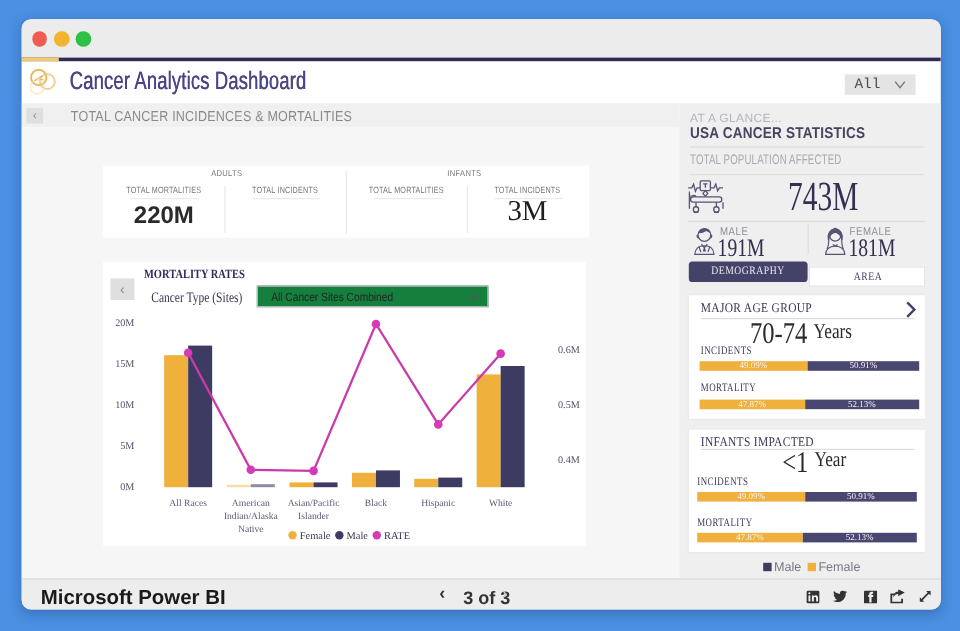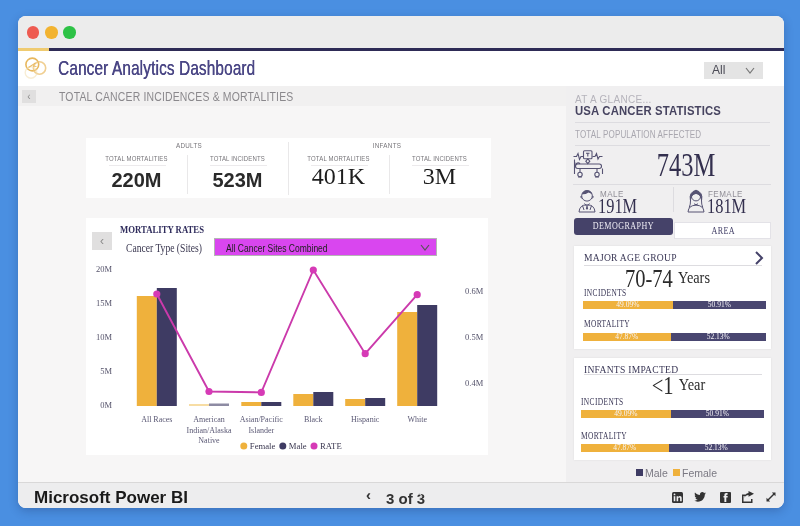--- a/index.html
+++ b/index.html
@@ -7,37 +7,37 @@
   body { background:#4a8fe1; font-family:"Liberation Sans", sans-serif; position:relative; }
   .abs { position:absolute; }
   #win { position:absolute; left:18px; top:16px; width:766px; height:492px;
          background:#fff; border-radius:8px; overflow:hidden; box-shadow:0 3px 10px rgba(20,40,90,0.28); }
   #titlebar { position:absolute; left:0; top:0; width:766px; height:32px; background:#ececec; }
   .dot { position:absolute; top:10px; width:12.5px; height:12.5px; border-radius:50%; }
   #accent { position:absolute; left:0; top:32px; width:766px; height:3px; background:#2e2b56; }
   #accent .y { position:absolute; left:0; top:0; width:31px; height:3px; background:#efcb71; }
   #title { position:absolute; left:40px; top:40px; font-size:21px; color:#4a4685; font-weight:400; letter-spacing:0.2px; text-shadow:0.4px 0 0 #4a4685; transform:scaleX(0.73); transform-origin:0 0; white-space:nowrap;}
   #alldrop { position:absolute; left:686px; top:46px; width:59px; height:17px; background:#e4e4e4; color:#4a4a55;
-             font-family:Liberation Sans, sans-serif; font-size:12px; }
+             font-family:Liberation Mono, monospace; font-size:12px; }
   #strip { position:absolute; left:0; top:70px; width:548px; height:20px; background:#f1f0f0; }
   .backbtn { position:absolute; background:#e0dfdf; color:#8b8b8b; text-align:center; }
   #striptext { position:absolute; left:41px; top:74px; font-size:12px; color:#8a888c; letter-spacing:0.2px; transform:scaleX(0.87); transform-origin:0 0; white-space:nowrap;}
   #content { position:absolute; left:0; top:90px; width:548px; height:376px; background:#f7f6f6; }
   #sb { position:absolute; left:548px; top:70px; width:218px; height:396px; background:#f0eff0; }
   #kpicard { position:absolute; left:68px; top:122px; width:405px; height:60px; background:#fff; }
   .kgroup { position:absolute; top:3.5px; font-size:7px; color:#77757a; letter-spacing:0.3px; width:100px; text-align:center; transform:scaleX(0.9); }
   .klabel { position:absolute; top:16px; font-size:7.5px; color:#77757a; letter-spacing:0.2px; width:101px; text-align:center; transform:scaleX(0.8); }
   .kval  { position:absolute; top:31px; font-size:20px; color:#2a2a2a; width:101px; text-align:center; font-weight:600; letter-spacing:0px;}
   .kvalserif { position:absolute; top:25px; font-family:"Liberation Serif", serif; font-weight:400; font-size:24px; color:#1d1d1d; width:101px; text-align:center; }
   .kdiv { position:absolute; width:1px; background:#e9e8e9; }
   #chartcard { position:absolute; left:68px; top:202px; width:402px; height:237px; background:#fff; }
   #mrtitle { position:absolute; left:34px; top:6px; font-family:"Liberation Serif", serif; font-weight:700;
              font-size:10.5px; color:#2f2c5c; transform:scaleX(0.83); transform-origin:0 0; white-space:nowrap;}
   #ctlabel { position:absolute; left:40px; top:23px; font-family:"Liberation Serif", serif; font-size:12px; color:#3a3750; transform:scaleX(0.80); transform-origin:0 0; white-space:nowrap;}
-  #ctdrop  { position:absolute; left:128px; top:20px; width:223px; height:18px; background:#d946ef; border:1px solid #b5b5b5;text-align:center; }
+  #ctdrop  { position:absolute; left:128px; top:20px; width:193px; height:18px; background:#15803d; border:1px solid #b5b5b5;text-align:center; }
   #ctdrop span { position:absolute; left:11px; top:3.5px; font-size:10px; color:#222; transform:scaleX(0.85); transform-origin:0 0; white-space:nowrap; display:block;}
   .sbtext { position:absolute; }
   .hr { position:absolute; height:1px; background:#dddce0; }
   .card { position:absolute; left:8px; width:197px; background:#fff; box-shadow:0 0 2px rgba(0,0,0,0.08); }
   .serif { font-family:"Liberation Serif", serif; }
   .ctitle { position:absolute; left:10px; font-family:"Liberation Serif", serif; font-size:11px; color:#3b3857; letter-spacing:0.3px; transform:scaleX(0.87); transform-origin:0 0; white-space:nowrap;}
   .pbar { position:absolute; left:9px; width:183px; height:8px; }
   .pbar .f { position:absolute; left:0; top:0; height:8px; background:#efb13c; }
   .pbar .m { position:absolute; right:0; top:0; height:8px; background:#494670; }
   .pbar span { position:absolute; top:0; font-family:"Liberation Serif", serif; font-size:7.5px; color:#f6f4f8; text-align:center; line-height:8px;}
@@ -74,22 +74,20 @@
   <div id="content"></div>
 
   <div id="kpicard">
     <div class="kgroup" style="left:53px;">ADULTS</div>
     <div class="kgroup" style="left:251px;">INFANTS</div>
     <div class="klabel" style="left:0px;">TOTAL MORTALITIES</div>
     <div class="klabel" style="left:101px;">TOTAL INCIDENTS</div>
     <div class="klabel" style="left:202px;">TOTAL MORTALITIES</div>
     <div class="klabel" style="left:303px;">TOTAL INCIDENTS</div>
     <div class="kval" style="left:0px;">220M</div>
-    <div class="kval" style="left:101px;">523M</div>
-    <div class="kvalserif" style="left:202px;">401K</div>
     <div class="kvalserif" style="left:303px;">3M</div>
     <div style="position:absolute; left:23px; top:27px; width:57px; height:1px; background:#eceaec;"></div>
     <div style="position:absolute; left:124px; top:27px; width:57px; height:1px; background:#eceaec;"></div>
     <div style="position:absolute; left:225px; top:27px; width:57px; height:1px; background:#eceaec;"></div>
     <div style="position:absolute; left:326px; top:27px; width:57px; height:1px; background:#eceaec;"></div>
     <div class="kdiv" style="left:101px; top:17px; height:39px;"></div>
     <div class="kdiv" style="left:202px; top:4px;  height:53px;"></div>
     <div class="kdiv" style="left:303px; top:17px; height:39px;"></div>
   </div>
 

